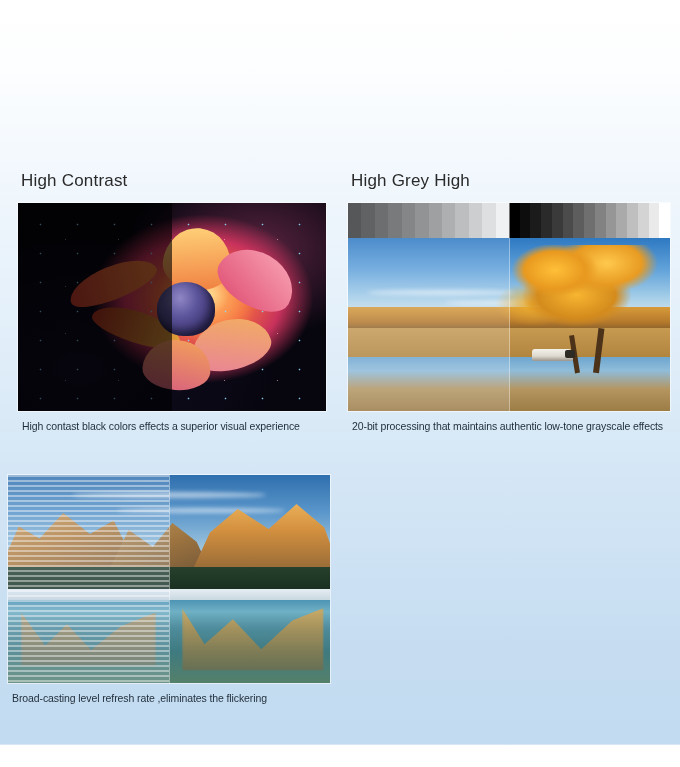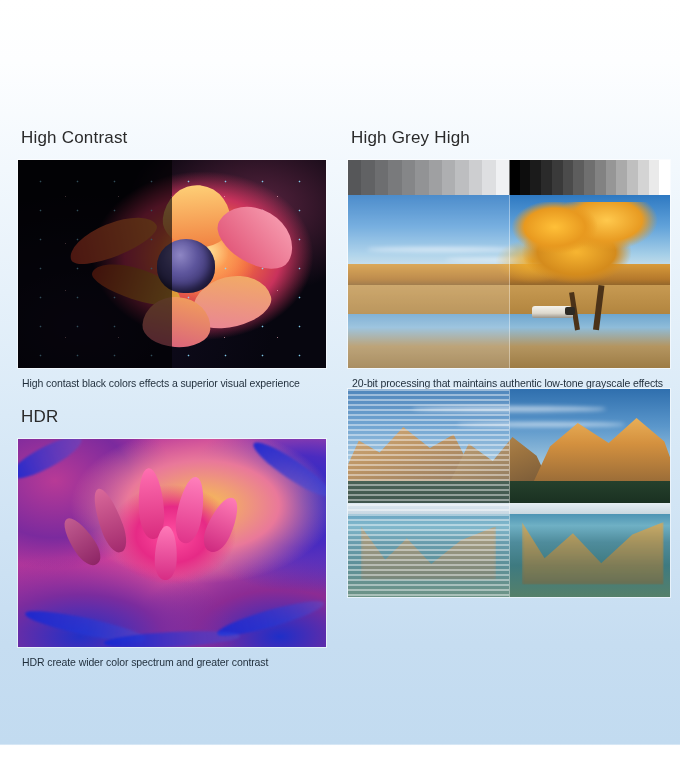--- a/index.html
+++ b/index.html
@@ -143,20 +143,21 @@
   
   #grid {
     position: absolute;
     left: 0;
     top: 128px;
     width: 680px;
   }
   .row {
     display: flex;
     width: 572px;
+    margin-top: 43px;
   }
   .cell {
     width: 340px;
     box-sizing: border-box;
     padding: 0 14px 0 18px;
   }
   .cell.right { padding-left: 8px; padding-right: 10px; }
 
   .cell-title {
     font-family: "Liberation Sans", sans-serif;
@@ -448,51 +449,35 @@
             </div>
           <div class="dim-left"></div>
           <div class="split-line"></div>
         </div>
         <div class="caption">20-bit processing that maintains authentic low-tone grayscale effects</div>
       </div>
     </div>
 
     <div class="row">
 
-      <div class="cell">
-        <div class="cell-title row2">HDR</div>
-        <div class="thumb img-hdr">
-          <div class="hdr-petal" style="left:40%;top:14%;width:8%;height:34%;background:linear-gradient(180deg,#ff6fb0,#d92b7e);transform:rotate(-4deg);"></div>
-          <div class="hdr-petal" style="left:50%;top:18%;width:8%;height:32%;background:linear-gradient(180deg,#ff7fbb,#e0348a);transform:rotate(10deg);"></div>
-          <div class="hdr-petal" style="left:30%;top:22%;width:7%;height:32%;background:linear-gradient(180deg,#d9699a,#a32a6e);transform:rotate(-20deg);"></div>
-          <div class="hdr-petal" style="left:58%;top:26%;width:8%;height:28%;background:linear-gradient(180deg,#ff7cb6,#cf2a80);transform:rotate(24deg);"></div>
-          <div class="hdr-petal" style="left:22%;top:34%;width:7%;height:26%;background:linear-gradient(180deg,#c25c90,#8e2566);transform:rotate(-34deg);"></div>
-          <div class="hdr-petal" style="left:44%;top:42%;width:7%;height:26%;background:linear-gradient(180deg,#ff79b8,#d62d85);transform:rotate(2deg);"></div>
-          <div class="hdr-edge" style="left:-4%;top:4%;width:26%;height:10%;transform:rotate(-28deg);"></div>
-          <div class="hdr-edge" style="right:-4%;top:10%;width:30%;height:9%;transform:rotate(34deg);"></div>
-          <div class="hdr-edge" style="left:2%;bottom:6%;width:40%;height:8%;transform:rotate(12deg);"></div>
-          <div class="hdr-edge" style="right:0%;bottom:10%;width:36%;height:8%;transform:rotate(-16deg);"></div>
-          <div class="hdr-edge" style="left:28%;bottom:0%;width:44%;height:7%;transform:rotate(-3deg);"></div>
-        </div>
-        <div class="caption">HDR create wider color spectrum and greater contrast</div>
-      </div>
 
       <div class="cell right">
         <div class="thumb img-refresh">
           <div class="sky-mtn"></div>
           <div class="cloud-streak" style="left:20%;top:8%;width:60%;height:3%;"></div>
           <div class="cloud-streak" style="left:34%;top:16%;width:52%;height:2.5%;"></div>
           <div class="mtn" style="left:-4%;top:14%;width:46%;height:36%;background:linear-gradient(160deg,#d8a867 0%,#b9813f 45%,#7c5c3c 100%);clip-path:polygon(0 100%,16% 30%,30% 46%,46% 12%,64% 40%,80% 22%,100% 100%);"></div>
           <div class="mtn" style="left:30%;top:18%;width:34%;height:32%;background:linear-gradient(160deg,#c79a5c 0%,#9d7440 50%,#6d5236 100%);clip-path:polygon(0 100%,22% 26%,44% 52%,62% 16%,84% 44%,100% 100%);"></div>
           <div class="mtn" style="right:-4%;top:10%;width:48%;height:40%;background:linear-gradient(180deg,#f0b85f 0%,#d4913f 40%,#8a6236 100%);clip-path:polygon(0 100%,14% 44%,32% 16%,52% 40%,70% 10%,88% 38%,100% 100%);"></div>
           <div class="forest-band"></div>
           <div class="snow-band"></div>
           <div class="lake-mtn"></div>
           <div class="reflect" style="left:4%;top:66%;width:42%;height:26%;background:linear-gradient(180deg,#c59150,#6d6b52);clip-path:polygon(0 0,18% 62%,34% 22%,52% 70%,74% 26%,100% 0,100% 100%,0 100%);"></div>
           <div class="reflect" style="right:2%;top:64%;width:44%;height:30%;background:linear-gradient(180deg,#e8a846,#6f6a4a);clip-path:polygon(0 0,16% 58%,36% 18%,56% 66%,78% 20%,100% 0,100% 100%,0 100%);"></div>
           <div class="scan-wash"></div>
           <div class="scanlines"></div>
           <div class="split-line"></div>
         </div>
+        <div class="caption">Broad-casting level refresh rate ,eliminates the flickering</div>
       </div>
     </div>
   </div>
 </div>
 
 </body></html>

